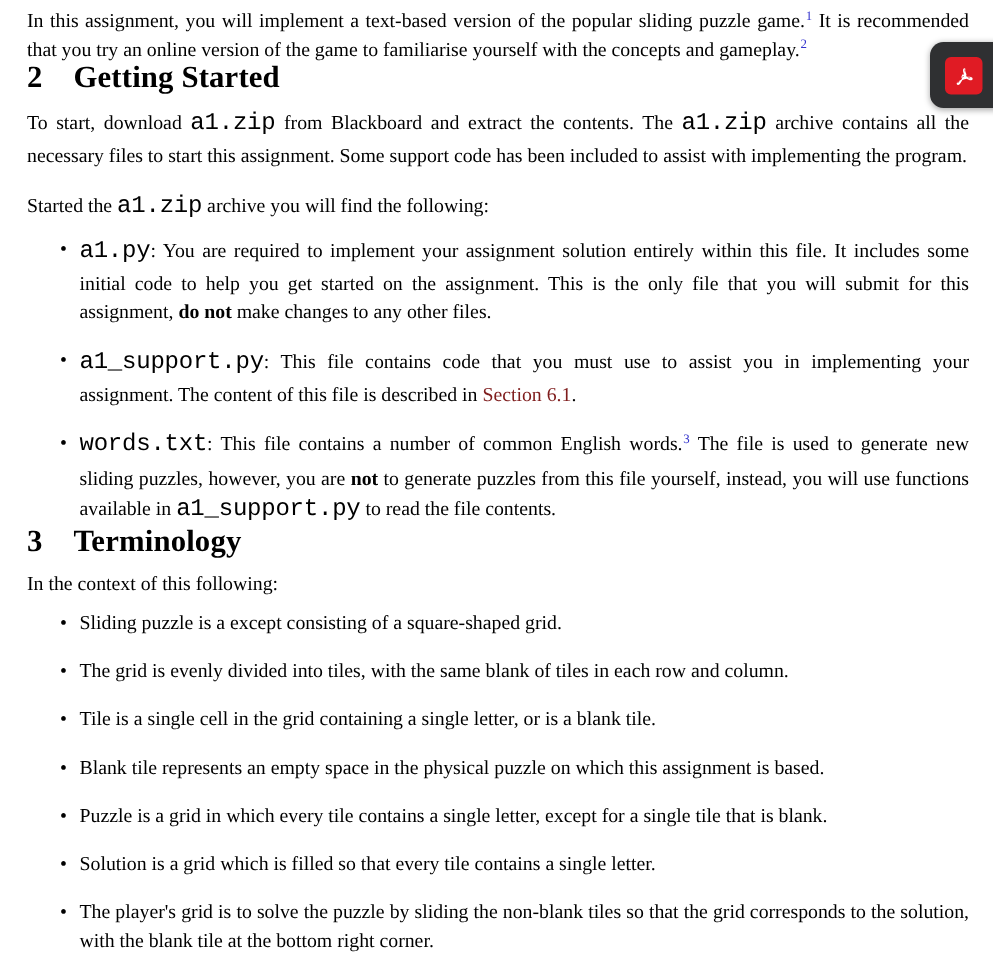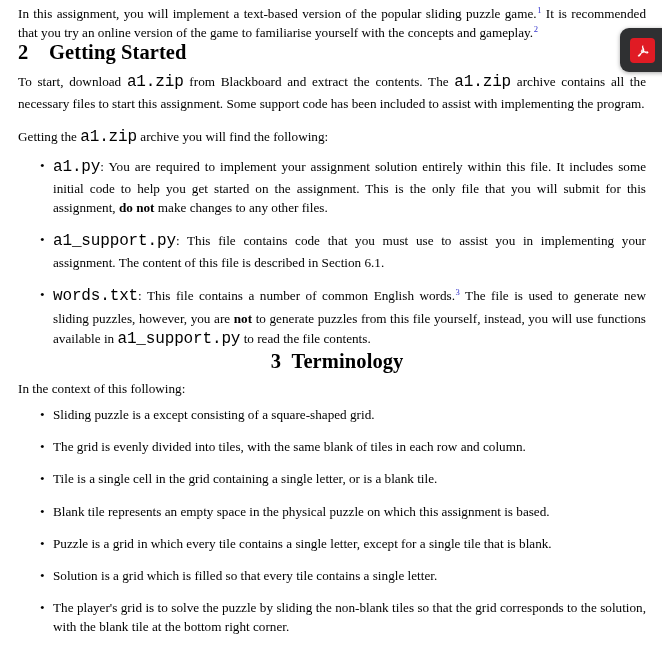--- a/index.html
+++ b/index.html
@@ -37,21 +37,21 @@
     line-height: 1.05;
     margin: 0 0 7px 0;
     padding: 0;
     letter-spacing: 0.1px;
   }
   h2.sec .num {
     display: inline-block;
     width: 31px;
   }
   .sec-2 { margin-top: 20px; }
-  .sec-3 { margin-top: 12px; text-align: center; }
+  .sec-3 { margin-top: 12px; }
   p.para {
     font-size: 13.2px;
     line-height: 1.445;
     margin: 0 0 0 0;
     padding: 0;
     text-align: justify;
     text-justify: inter-word;
   }
   p.para.gap { margin-top: 13px; }
   ul.bullets {
@@ -77,21 +77,21 @@
     font-size: 13.2px;
   }
   .tt {
     font-family: "Liberation Mono", "DejaVu Sans Mono", monospace;
     font-size: 16px;
     letter-spacing: -0.15px;
   }
   .it { }
   .bd { font-weight: bold; }
   .lnk {
-    color: #000000;
+    color: #7f1d1d;
     text-decoration: none;
   }
   sup.fn {
     color: #3333cc;
     font-size: 8.6px;
     vertical-align: super;
     line-height: 0;
     padding-left: 0.5px;
   }
   
@@ -127,21 +127,21 @@
 <div class="page">
   <div class="content">
 
 
     <p class="para"><span>In this assignment, you will implement a text-based version of the popular sliding puzzle game.</span><sup class="fn">1</sup><span> It is recommended that you try an online version of the game to familiarise yourself with the concepts and gameplay.</span><sup class="fn">2</sup></p>
 
     <h2 class="sec sec-2"><span class="num">2</span><span>Getting Started</span></h2>
 
     <p class="para"><span>To start, download </span><span class="tt">a1.zip</span><span> from Blackboard and extract the contents. The </span><span class="tt">a1.zip</span><span> archive contains all the necessary files to start this assignment. Some support code has been included to assist with implementing the program.</span></p>
 
-    <p class="para gap"><span>Getting the </span><span class="tt">a1.zip</span><span> archive you will find the following:</span></p>
+    <p class="para gap"><span>Started the </span><span class="tt">a1.zip</span><span> archive you will find the following:</span></p>
 
     <ul class="bullets">
       <li><span class="dot">•</span><span class="tt">a1.py</span><span>: You are required to implement your assignment solution entirely within this file. It includes some initial code to help you get started on the assignment. This is the only file that you will submit for this assignment, </span><span class="bd">do not</span><span> make changes to any other files.</span></li>
 
       <li><span class="dot">•</span><span class="tt">a1_support.py</span><span>: This file contains code that you must use to assist you in implementing your assignment. The content of this file is described in </span><a class="lnk" href="#">Section 6.1</a><span>.</span></li>
 
       <li><span class="dot">•</span><span class="tt">words.txt</span><span>: This file contains a number of common English words.</span><sup class="fn">3</sup><span> The file is used to generate new sliding puzzles, however, you are </span><span class="bd">not</span><span> to generate puzzles from this file yourself, instead, you will use functions available in </span><span class="tt">a1_support.py</span><span> to read the file contents.</span></li>
     </ul>
 
     <h2 class="sec sec-3"><span class="num">3</span><span>Terminology</span></h2>

